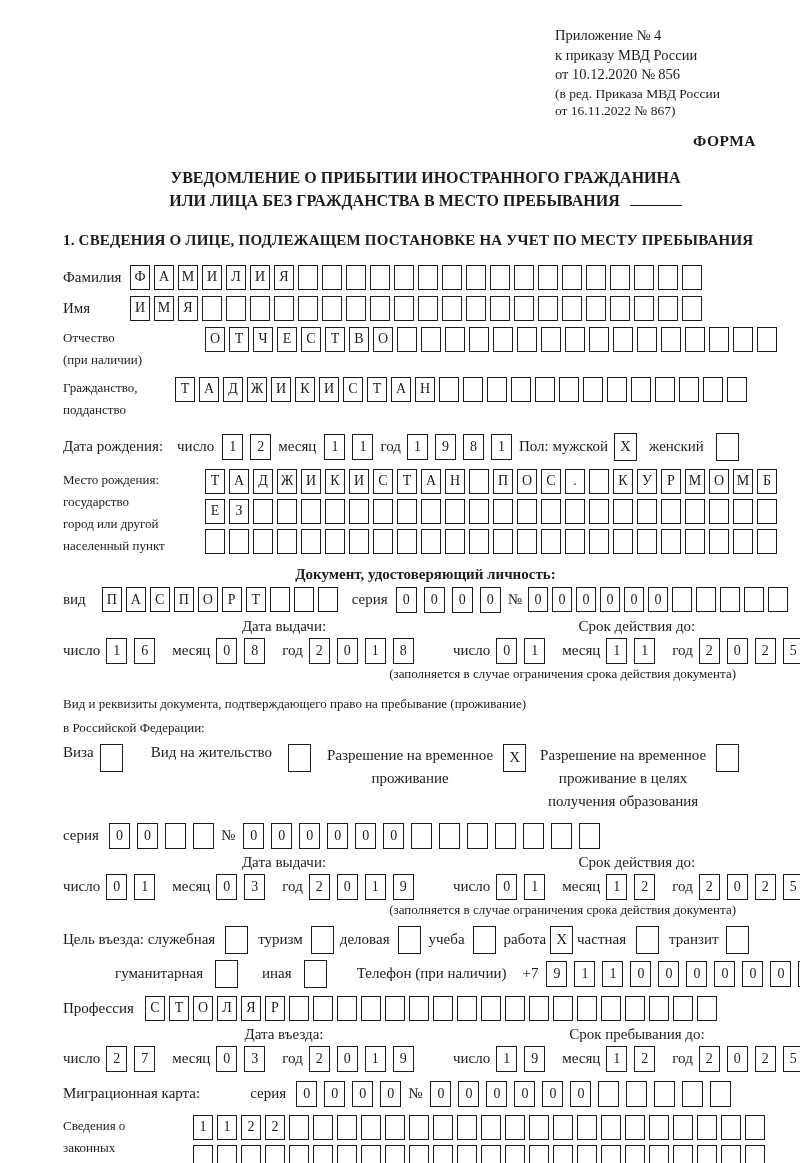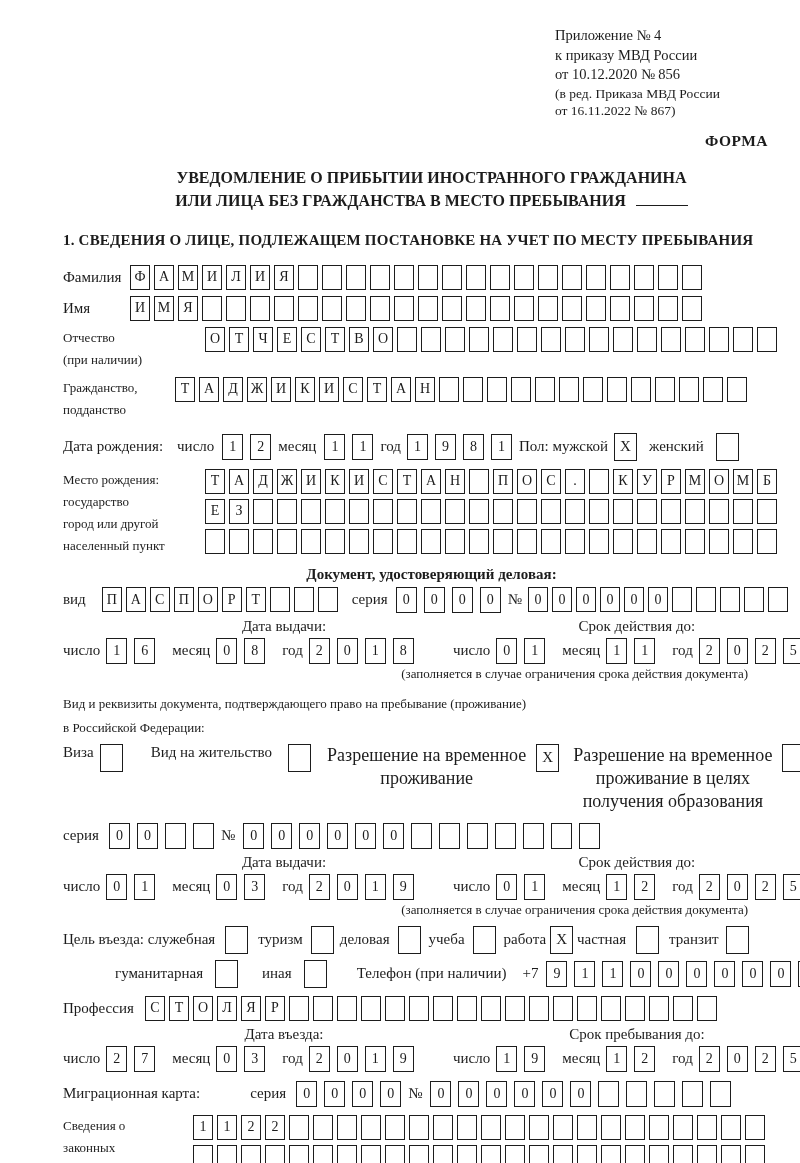--- a/index.html
+++ b/index.html
@@ -1,19 +1,19 @@
 <!DOCTYPE html>
 <html><head>
 <meta charset="utf-8">
 <style>
   html,body{margin:0;padding:0;background:#888;}
   .page{
     width:800px;height:1163px;box-sizing:border-box;background:#ffffff;
     color:#1c1c1c;font-family:"Liberation Serif","DejaVu Serif",serif;
-    padding:26px 0 0 63px;overflow:hidden;position:relative;
+    padding:26px 12px 0 63px;overflow:hidden;position:relative;
   }
   .appendix{margin-left:492px;font-size:14.5px;line-height:19.5px;}
   .appendix .small{font-size:13.5px;line-height:17.5px;}
   .appendix .small:first-of-type{margin-top:3px;}
   .forma{font-weight:bold;font-size:15.5px;text-align:right;padding-right:32px;margin-top:12px;letter-spacing:.5px;}
   .title{font-weight:bold;font-size:16px;text-align:center;margin-top:16px;line-height:23px;}
   .uline{display:inline-block;width:52px;border-bottom:1.8px solid #1d1d1d;margin-left:10px;}
   .sect{font-weight:bold;font-size:15px;margin-top:20px;letter-spacing:.2px;}
   .lbl{font-size:15px;white-space:nowrap;flex:none;}
   .frow{display:flex;align-items:flex-start;margin-top:6px;}
@@ -34,21 +34,21 @@
   .dgroup{display:flex;flex-direction:column;}
   .dhead{font-size:15px;text-align:center;padding-left:80px;white-space:nowrap;}
   .dhead.centered{padding-left:0;}
   .dline{display:flex;align-items:center;margin-top:3px;}
   .dline .lbl{margin-right:6px;}
   .dline .boxes{margin-right:10px;}
   .note{font-size:13px;white-space:nowrap;}
   .note.right{text-align:right;padding-right:52px;margin-top:2px;}
   .intro{font-size:13px;margin-top:10px;line-height:24px;}
   .optrow{display:flex;align-items:flex-start;margin-top:4px;}
-  .optlbl{font-size:18px;text-align:center;line-height:23px;flex:none;}
+  .optlbl{font-size:15px;text-align:center;line-height:23px;flex:none;}
   .ml6{margin-left:6px;}.ml8{margin-left:8px;}.ml10{margin-left:10px;}.ml12{margin-left:12px;}
   .ml14{margin-left:14px;}.ml16{margin-left:16px;}.ml24{margin-left:24px;}.ml28{margin-left:28px;}
   .ml30{margin-left:30px;}.ml50{margin-left:50px;}.ml52{margin-left:52px;}
 </style>
 </head>
 <body>
 
 <div class="page">
 
   <div class="appendix">
@@ -305,21 +305,21 @@
           <span class="cell"></span>
           <span class="cell"></span>
           <span class="cell"></span>
           <span class="cell"></span>
           <span class="cell"></span>
           <span class="cell"></span>
         </span>
     </div>
   </div>
 
-  <div class="dochead">Документ, удостоверяющий деловая:</div>
+  <div class="dochead">Документ, удостоверяющий личность:</div>
 
   <div class="frow vc" style="margin-top:4px;">
     <span class="lbl">вид</span>
     <span class="boxes ml16">
         <span class="cell">П</span>
         <span class="cell">А</span>
         <span class="cell">С</span>
         <span class="cell">П</span>
         <span class="cell">О</span>
         <span class="cell">Р</span>

